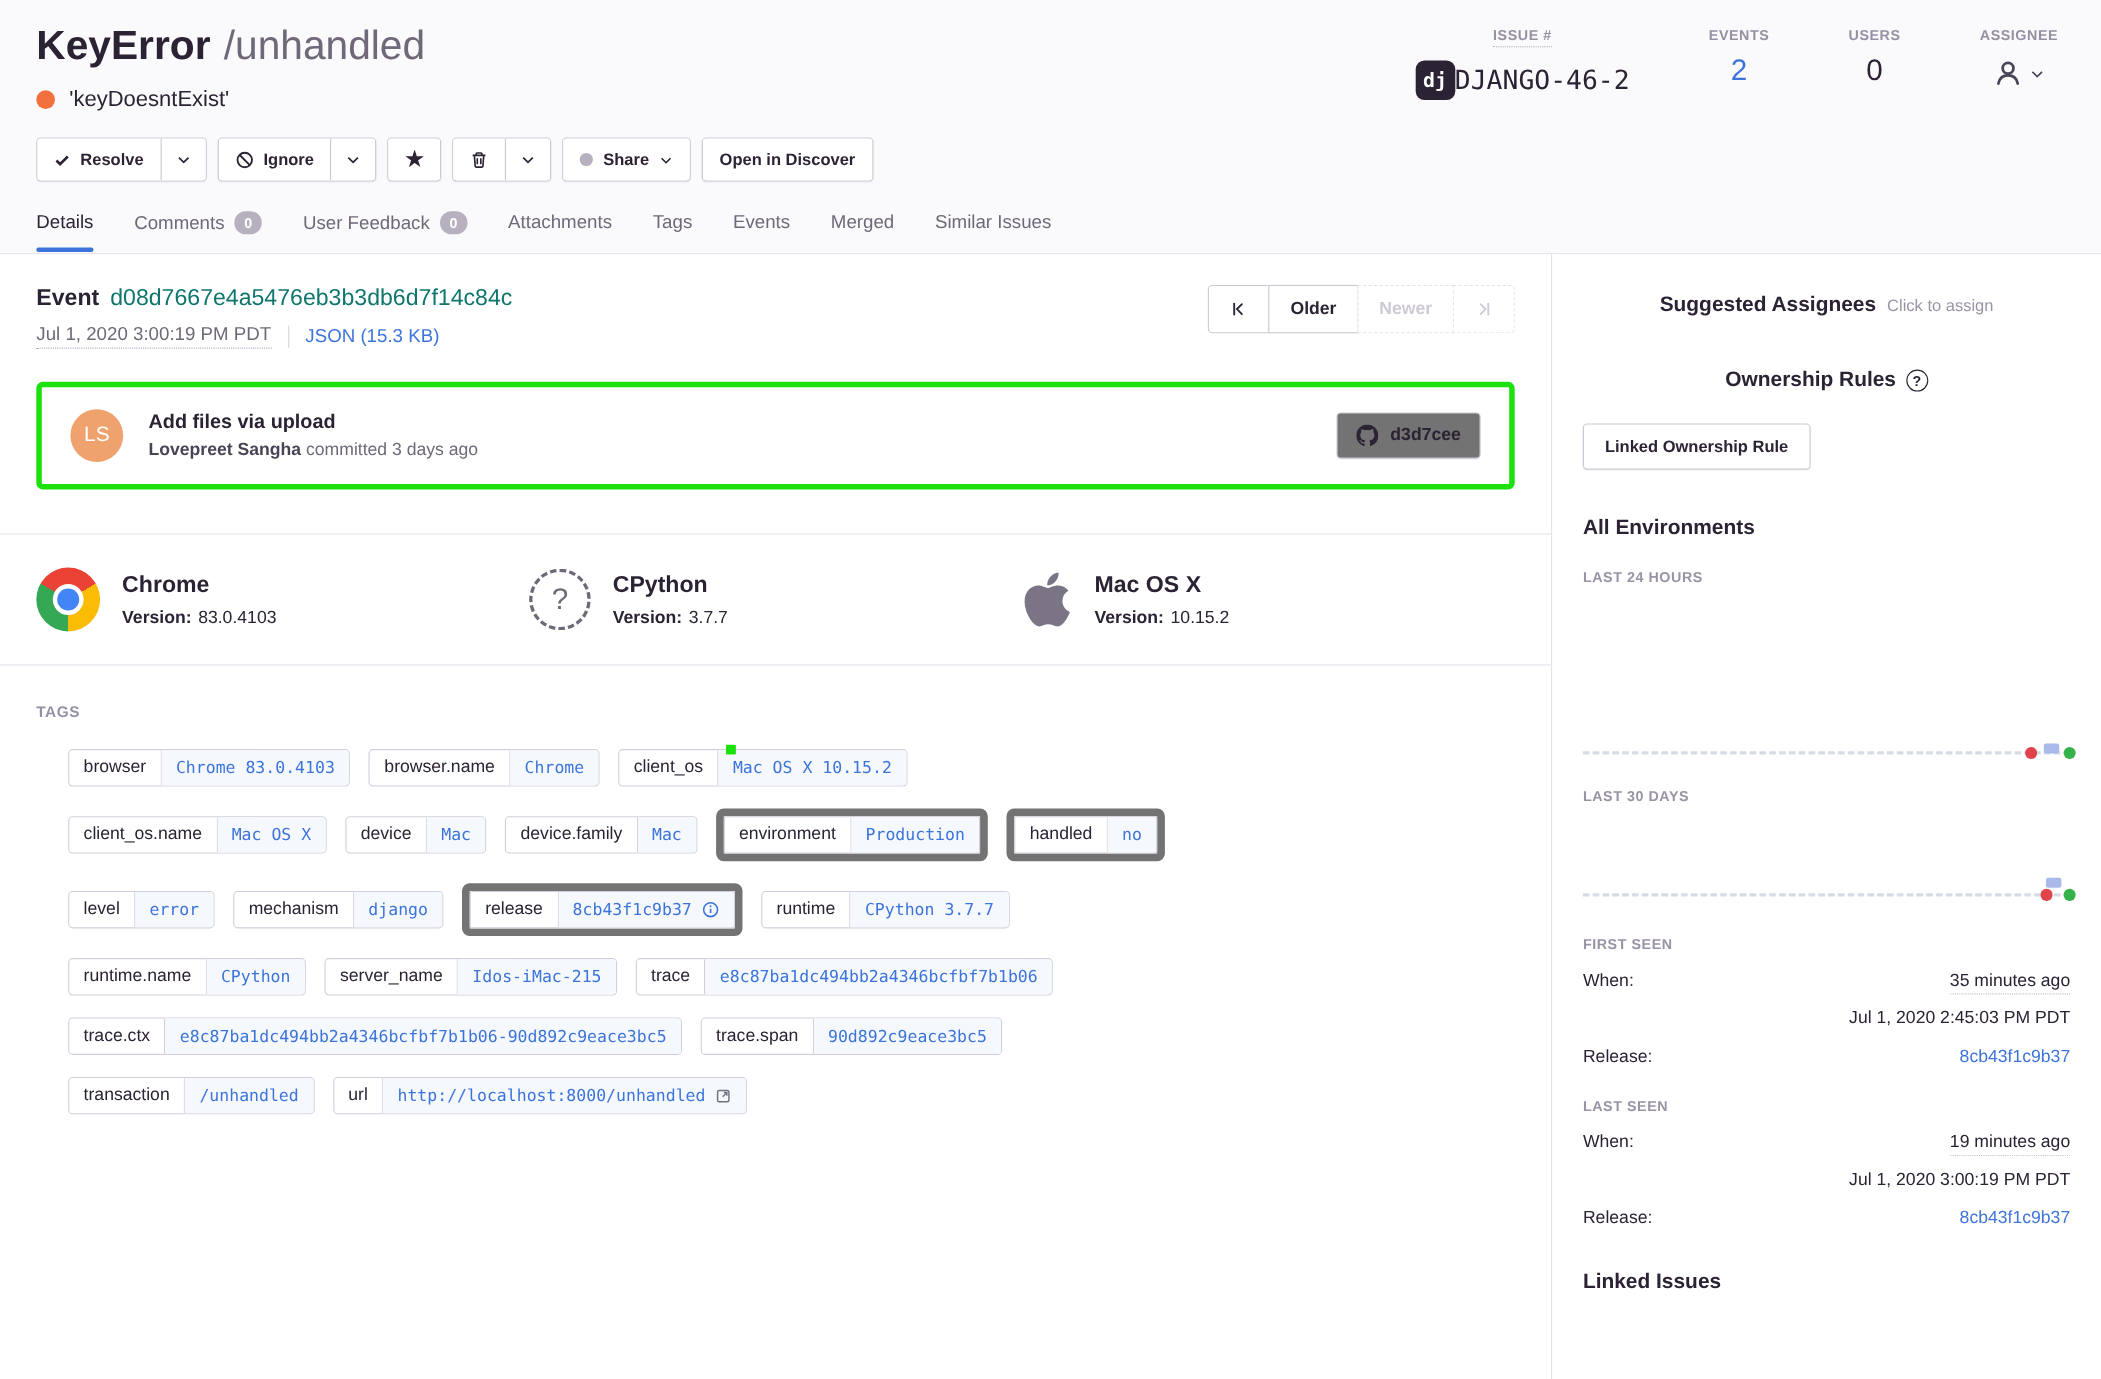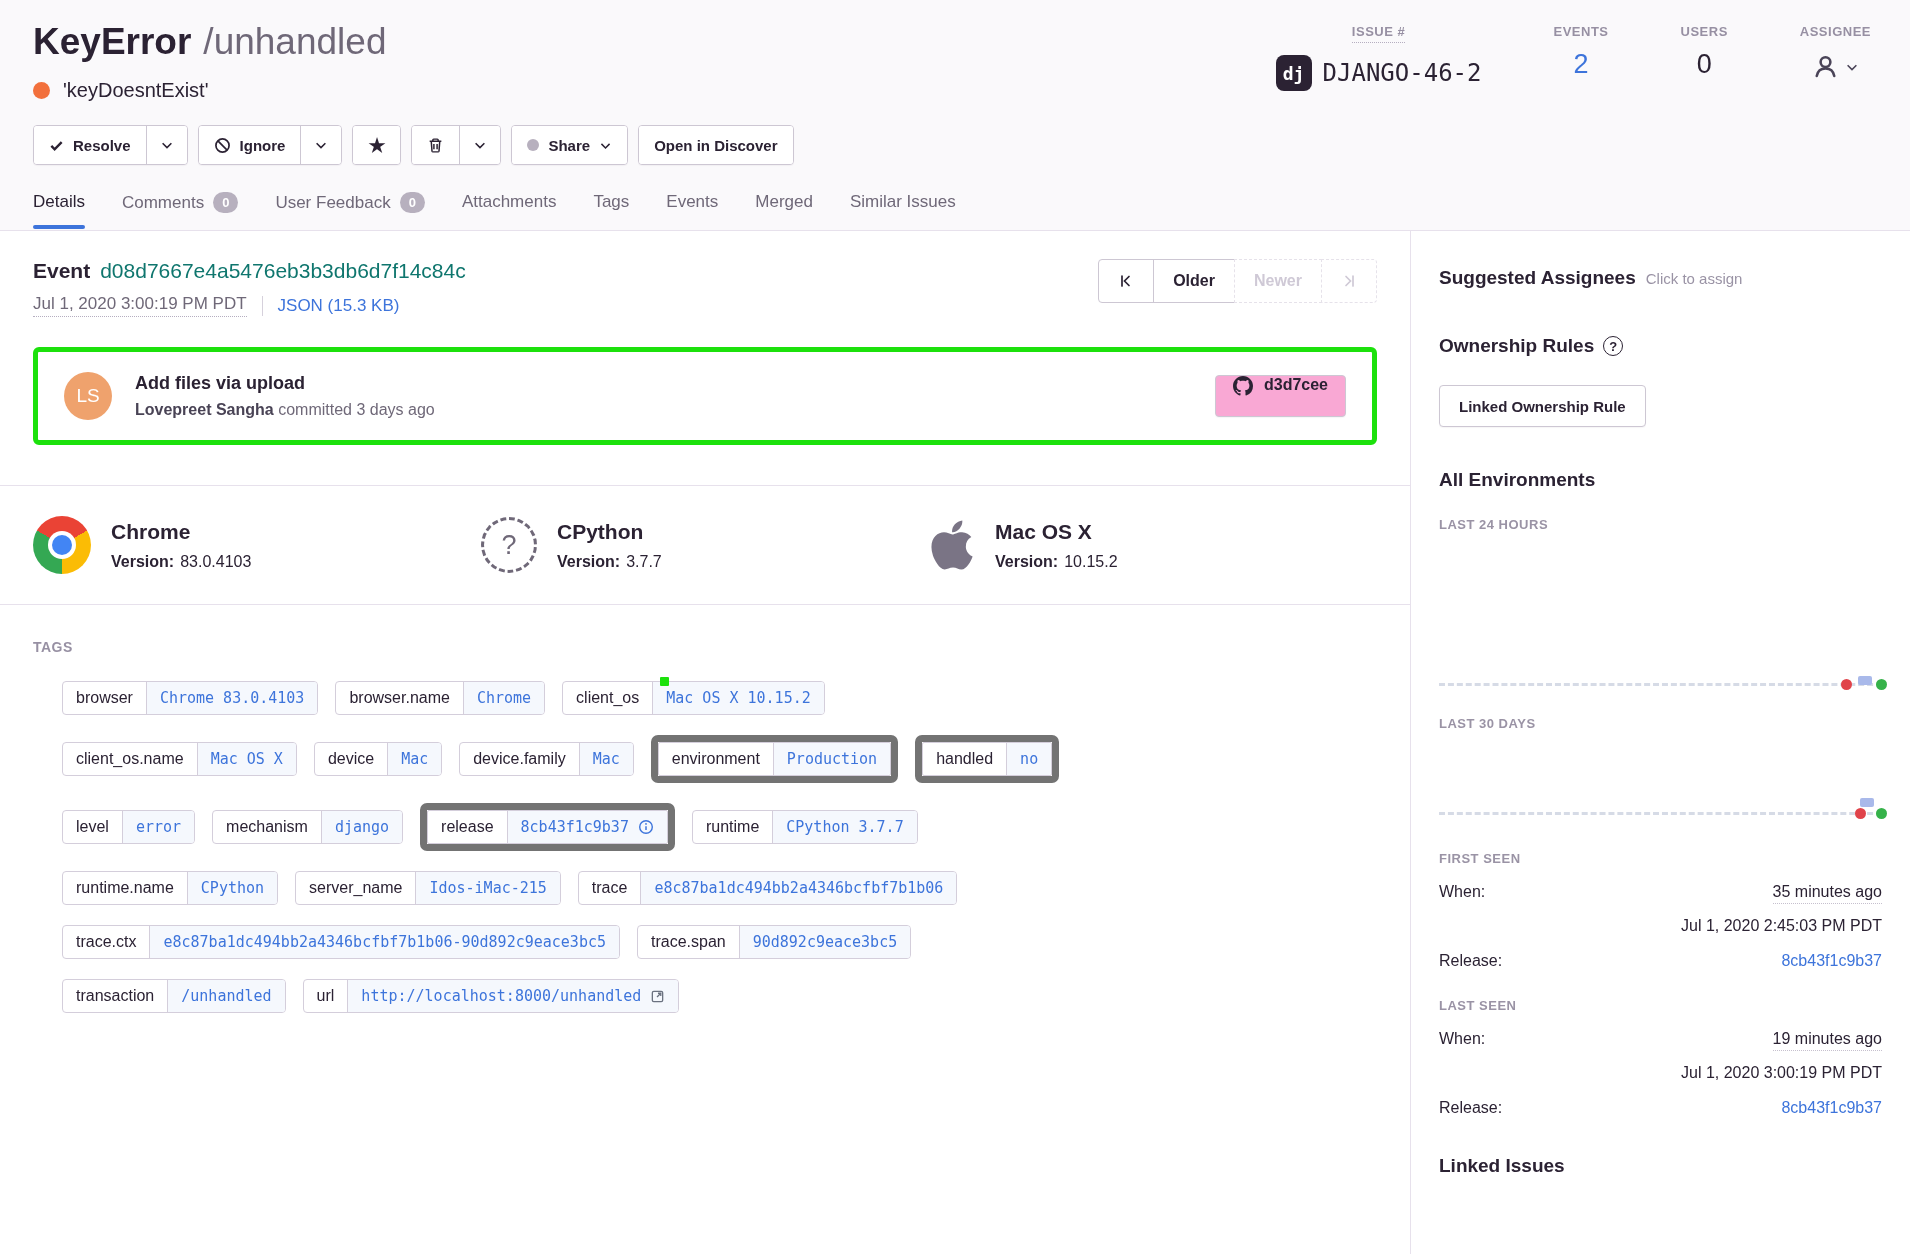--- a/index.html
+++ b/index.html
@@ -20,21 +20,21 @@
   .title-culprit { color:#6f6878; margin-left:12px; font-weight:400; }
   .message-line { display:flex; align-items:center; gap:13px; margin-top:15px; font-size:20px; }
   .level-dot { width:17px; height:17px; border-radius:50%; background:#f2703c; flex:0 0 auto; }
 
   .stats { display:flex; gap:72px; margin-right:6px; }
   .stat { display:flex; flex-direction:column; align-items:center; gap:12px; padding-top:4px; }
   .stat-label { font-size:13px; font-weight:700; color:#9790a3; letter-spacing:.5px; }
   .stat-label.dotted { border-bottom:1px dotted #b5aec0; padding-bottom:3px; }
   .stat-value { font-size:27px; line-height:1; }
   .stat-value.blue { color:#3d74db; }
-  .issue-id { display:flex; align-items:center; gap:11px; font-family:"DejaVu Sans Mono", monospace; font-size:24px; }
+  .issue-id { display:flex; align-items:center; font-family:"DejaVu Sans Mono", monospace; font-size:24px; }
   .dj-badge { width:36px; height:36px; background:#2b2233; color:#fff; border-radius:8px;
               display:flex; align-items:center; justify-content:center; font-size:18px; font-weight:700;
               font-family:"DejaVu Sans Mono", monospace; }
   .assignee-row { display:flex; align-items:center; gap:6px; padding-top:2px; }
 
   
   .toolbar { display:flex; gap:10px; margin-top:23px; }
   .btn-group { display:inline-flex; background:#fff; border:1px solid #cdc7d3; border-radius:4px;
                overflow:hidden; box-shadow:0 1px 1px rgba(43,34,51,.04); }
   .btn { display:inline-flex; align-items:center; gap:9px; padding:0 15px; height:38px;
@@ -80,22 +80,22 @@
   
   .suspect-heading { margin:62px 33px 0; font-size:14px; font-weight:700; color:#9790a3; letter-spacing:.5px; }
   .commit-box { margin:30px 33px 0; border:5px solid #1ce10c; border-radius:6px; background:#fff;
                 display:flex; align-items:center; padding:20px 26px; }
   .avatar { width:48px; height:48px; border-radius:50%; background:#efa26d; color:#fff;
             display:flex; align-items:center; justify-content:center; font-size:19px; flex:0 0 auto; }
   .commit-info { margin-left:23px; flex:1; }
   .commit-msg { font-size:18px; font-weight:700; }
   .commit-meta { margin-top:7px; font-size:16px; color:#6f6878; }
   .commit-author { color:#494355; font-weight:700; }
-  .sha-btn { display:inline-flex; align-items:flex-start; gap:11px; border:1px solid #cdc7d3; border-radius:4px;
-             background:#f9a8d4; height:42px; padding:0 17px; font-size:16px; font-weight:700; color:#2b2233;
+  .sha-btn { display:inline-flex; align-items:center; gap:11px; border:1px solid #cdc7d3; border-radius:4px;
+             background:#737373; height:42px; padding:0 17px; font-size:16px; font-weight:700; color:#2b2233;
              cursor:pointer; font-family:inherit; box-shadow:0 1px 1px rgba(43,34,51,.04); }
 
   
   .contexts { display:flex; border-top:1px solid #e7e1ec; border-bottom:1px solid #e7e1ec;
               margin-top:40px; padding:30px 33px; }
   .context { display:flex; align-items:center; gap:20px; width:33.5%; }
   .chrome-icon { width:58px; height:58px; border-radius:50%; position:relative; flex:0 0 auto;
     background:conic-gradient(from 60deg, #fbbc05 0 120deg, #34a853 120deg 240deg, #ea4335 240deg 360deg); }
   .chrome-icon::before { content:""; position:absolute; inset:15px; background:#fff; border-radius:50%; }
   .chrome-icon::after  { content:""; position:absolute; inset:19px; background:#4285f4; border-radius:50%; }
@@ -117,21 +117,21 @@
                font-family:"DejaVu Sans Mono", monospace; font-size:15px; color:#3d74db;
                background:#f5f8fd; border-left:1px solid #d4cedb; border-radius:0 3px 3px 0; }
   .annotate { display:inline-flex; border:7px solid #737373; border-radius:7px;text-align:right; }
   .annotate .tag-pill { border-radius:2px; }
   .green-dot { position:absolute; top:-5px; left:37%; width:9px; height:9px; background:#1ce10c; border-radius:1px; }
 
   
   .sidebar { width:500px; flex:0 0 auto; border-left:1px solid #e7e1ec; padding:36px 28px 0; overflow:hidden; }
   .sb-heading { font-size:19px; font-weight:700; color:#2b2233; }
   .sb-hint { font-size:15px; color:#9a93a5; font-weight:400; margin-left:10px; }
-  .sb-row { display:flex; align-items:center; }
+  .sb-row { display:flex; align-items:center;justify-content:center; }
   .q-icon { display:inline-flex; width:20px; height:20px; border:1.5px solid #2b2233; border-radius:50%;
             align-items:center; justify-content:center; font-size:13px; font-weight:700; margin-left:9px; }
   .create-btn { margin-top:28px; border:1px solid #cdc7d3; background:#fff; border-radius:4px; height:42px;
                 padding:0 19px; font-size:15px; font-weight:700; color:#2b2233; cursor:pointer;
                 font-family:inherit; box-shadow:0 1px 1px rgba(43,34,51,.04); }
   .all-env { margin-top:42px; }
   .caps { font-size:13px; font-weight:700; color:#9a93a5; letter-spacing:.5px; }
   .caps.mt { margin-top:26px; }
   .sparkline { position:relative; margin-top:4px; }
   .sparkline.tall { height:158px; }

